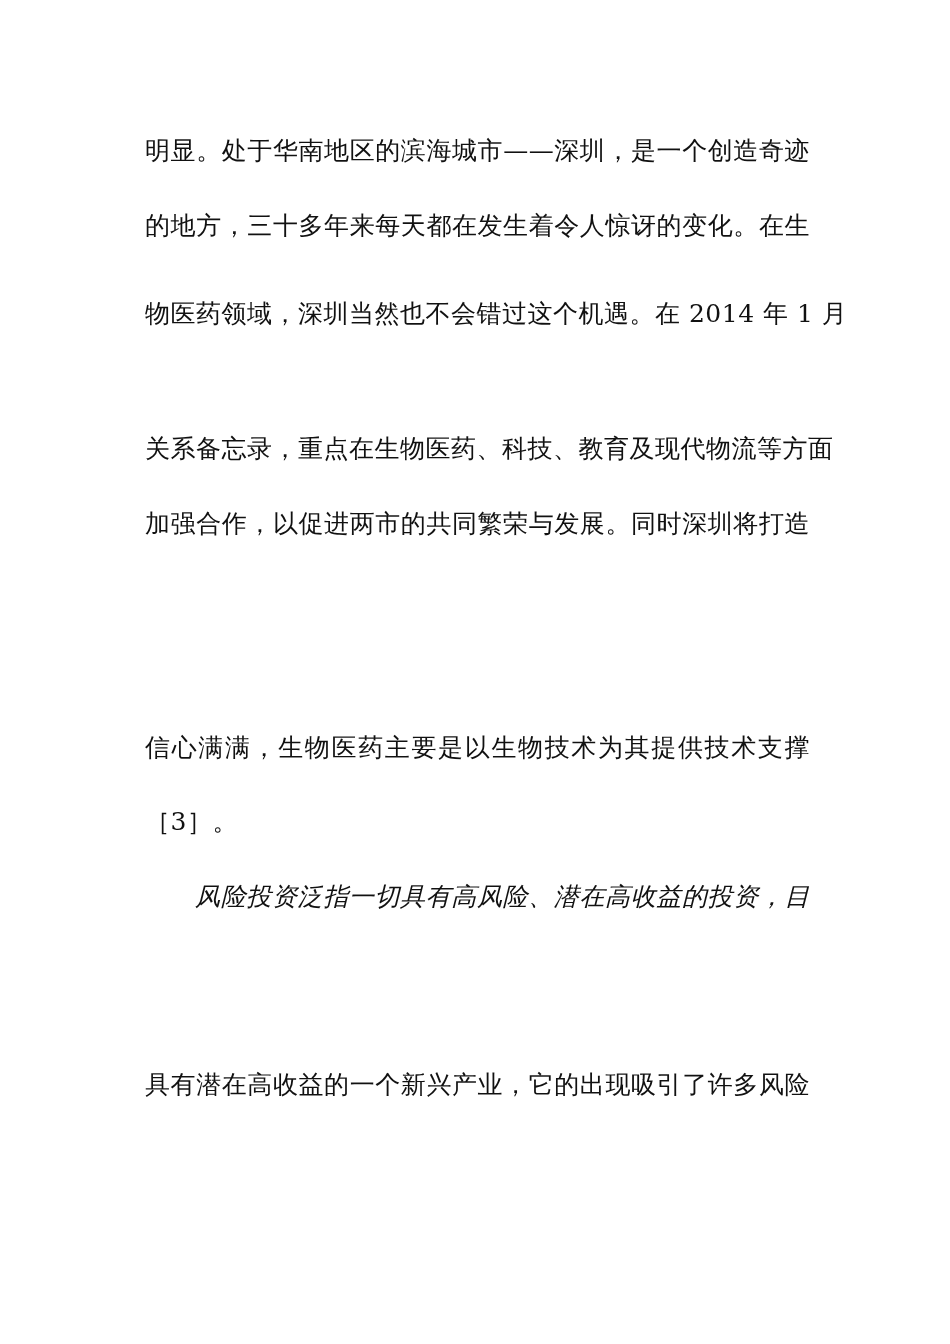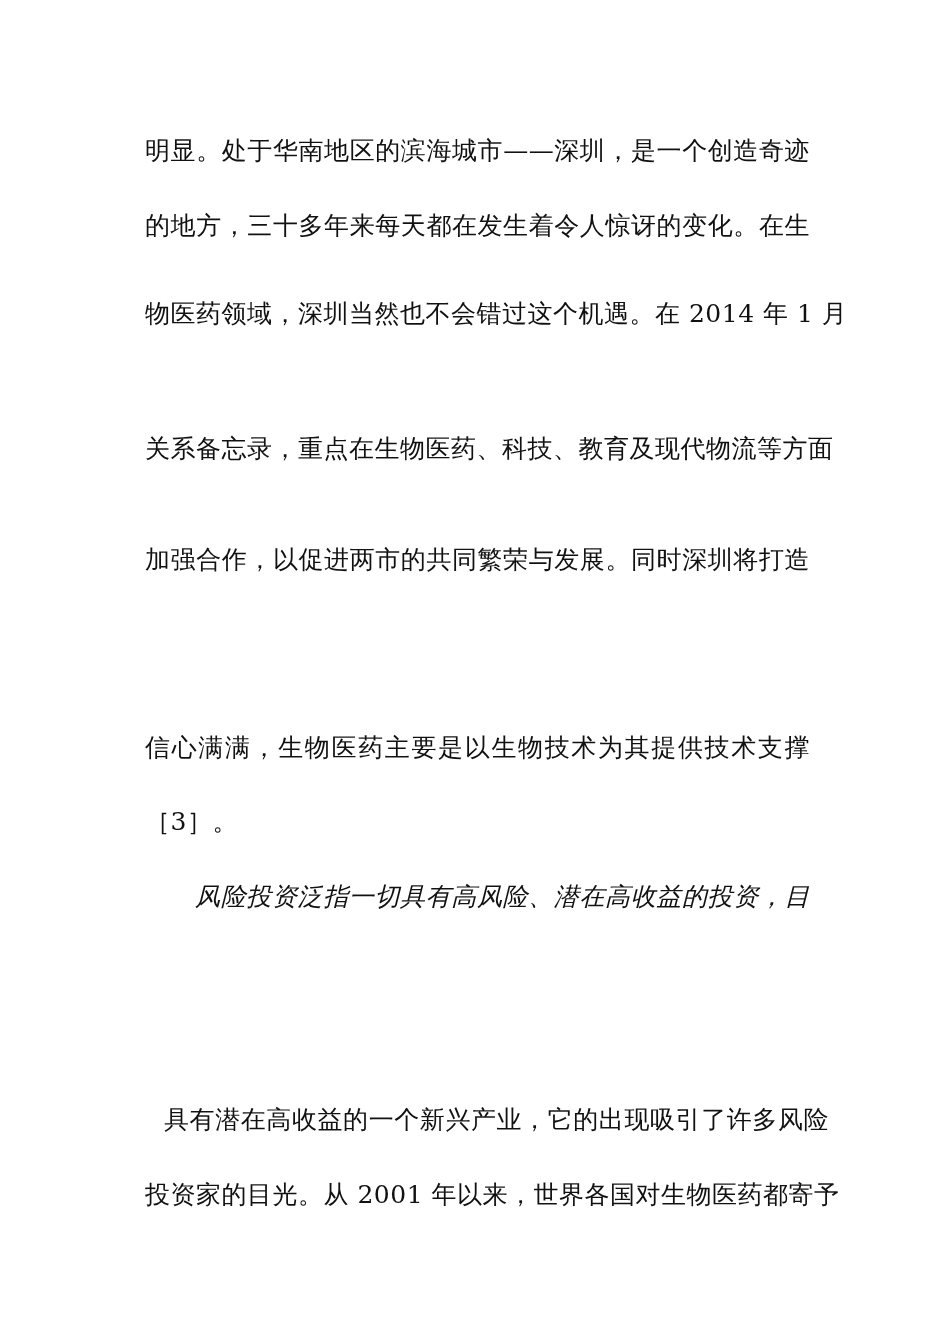--- a/index.html
+++ b/index.html
@@ -24,19 +24,18 @@
     .line.indent { left: 195px; width: 615px; }
   </style>
 </head>
 <body>
 
 <div class="page">
   <div class="line" style="top:211px;">的地方，三十多年来每天都在发生着令人惊讶的变化。在生</div>
   <div class="line" style="top:136px;">明显。处于华南地区的滨海城市——深圳，是一个创造奇迹</div>
   <div class="line" style="top:299px;">物医药领域，深圳当然也不会错过这个机遇。在 2014 年 1 月</div>
   <div class="line" style="top:434px;">关系备忘录，重点在生物医药、科技、教育及现代物流等方面</div>
-  <div class="line" style="top:509px;margin-top:36px;">加强合作，以促进两市的共同繁荣与发展。同时深圳将打造</div>
+  <div class="line" style="top:509px;">加强合作，以促进两市的共同繁荣与发展。同时深圳将打造</div>
   <div class="line" style="top:733px;">信心满满，生物医药主要是以生物技术为其提供技术支撑</div>
   <div class="line last" style="top:807px;">［3］。</div>
   <div class="line indent" style="top:882px;font-style:italic;">风险投资泛指一切具有高风险、潜在高收益的投资，目</div>
-  <div class="line" style="top:1105px;margin-left:19px;">具有潜在高收益的一个新兴产业，它的出现吸引了许多风险</div>
-  <div class="line" style="top:1180px;">投资家的目光。从 2001 年以来，世界各国对生物医药都寄予</div>
+  <div class="line" style="top:1070px;">具有潜在高收益的一个新兴产业，它的出现吸引了许多风险</div>
 </div>
 
 </body></html>

